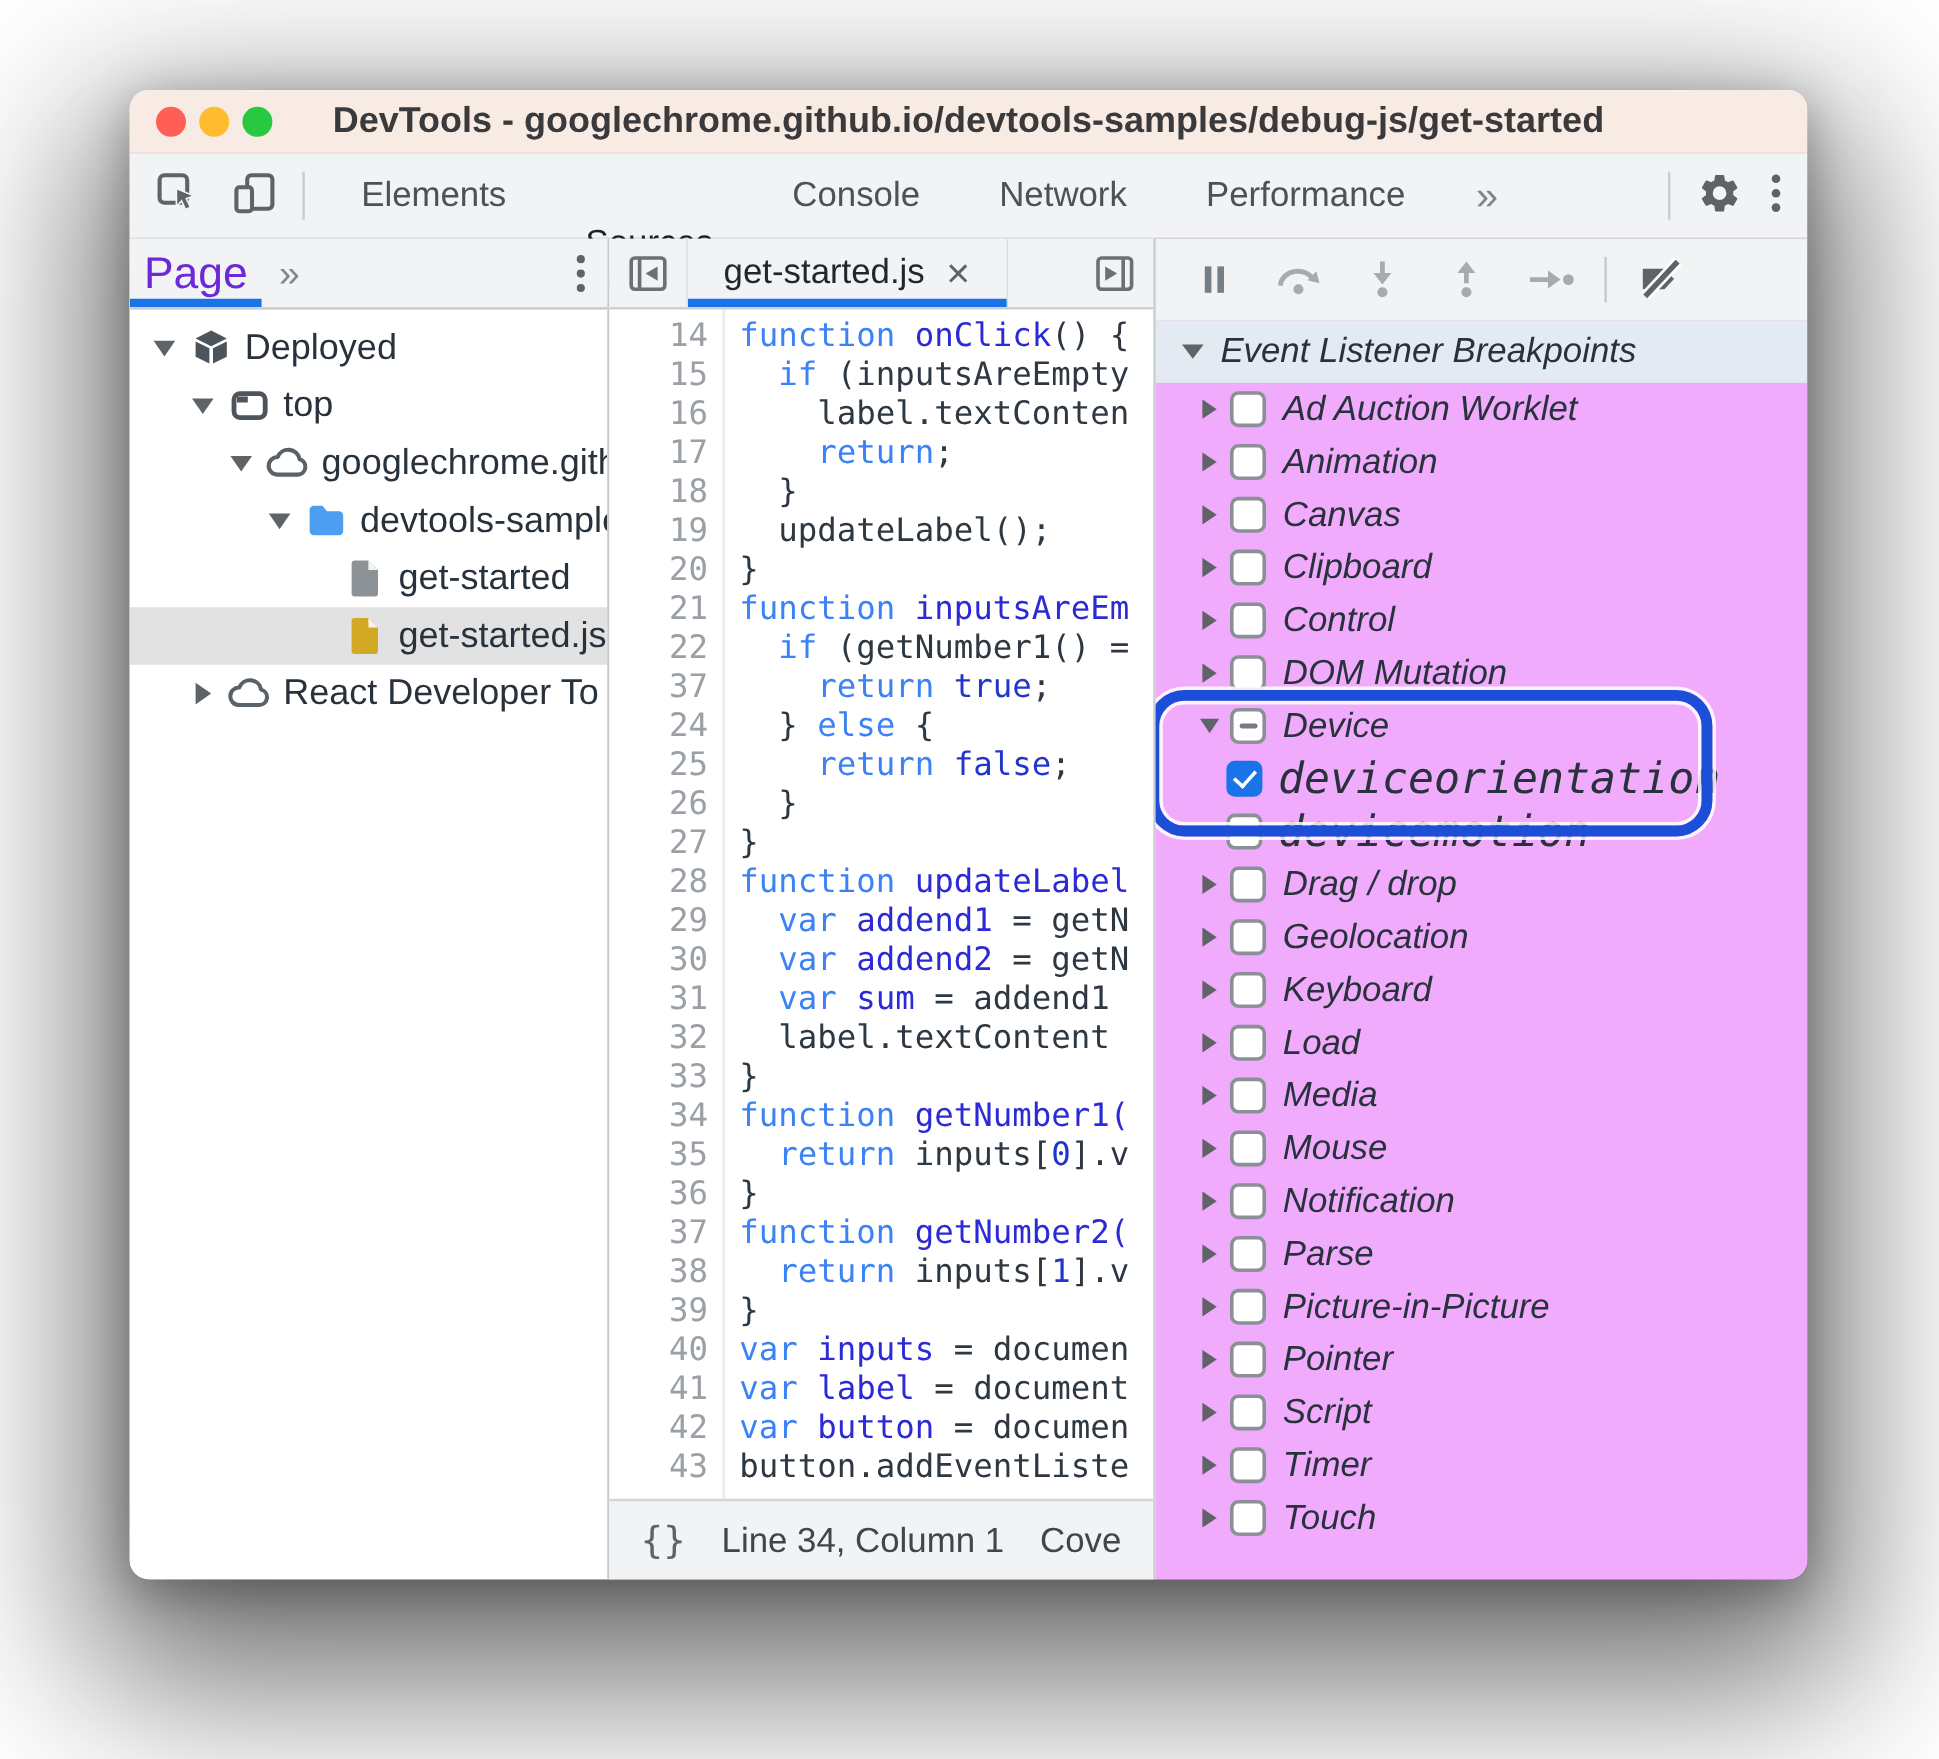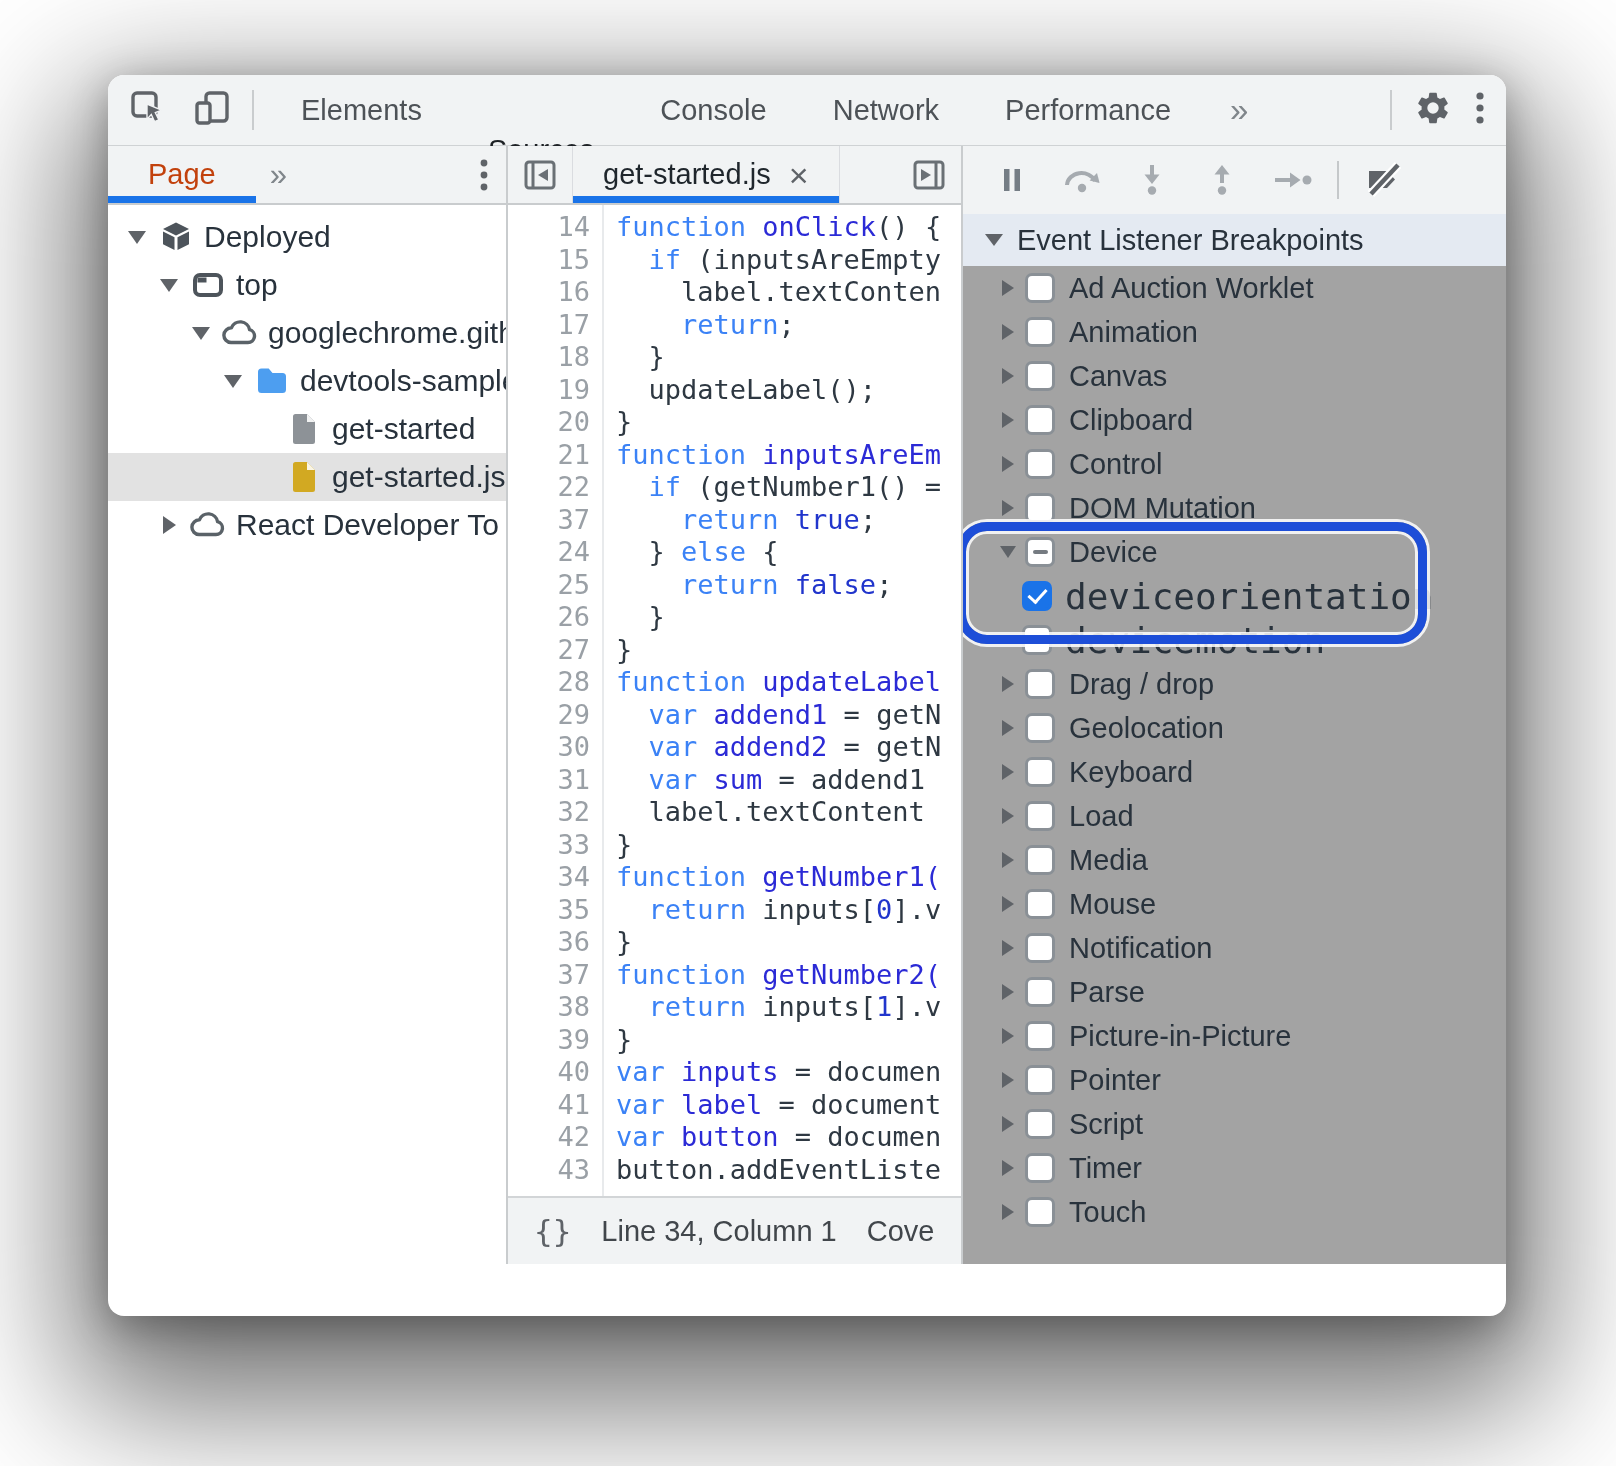--- a/index.html
+++ b/index.html
@@ -21,21 +21,21 @@
   .tabs{display:flex;height:100%;margin-left:14px;}
   .tab{padding:0 33px;display:flex;align-items:center;font-size:29px;color:#4d5257;height:100%;box-sizing:border-box;}
   .tab.active{color:#1d2125;box-shadow:inset 0 -7px 0 #1a73e8;margin-top:40px;}
   .more-glyph{font-size:33px;color:#80868b;padding:0 26px;display:flex;align-items:center;height:100%;}
   .mt-right{margin-left:auto;display:flex;align-items:center;gap:22px;padding-right:20px;height:100%;}
   
   .content{display:flex;height:1118px;}
   
   .sidebar{width:400px;border-right:2px solid #c9ccce;display:flex;flex-direction:column;box-sizing:border-box;background:#fff;}
   .sidebar-header{height:57px;background:#f1f3f4;border-bottom:2px solid #c9ccce;display:flex;align-items:center;flex:none;}
-  .sidebar-tab{height:100%;display:flex;align-items:center;padding:0 40px;font-size:29px;color:#c2410c;box-shadow:inset 0 -7px 0 #1a73e8;box-sizing:border-box;}
+  .sidebar-tab{height:100%;display:flex;align-items:center;padding:0 12px;font-size:37px;color:#6d28d9;box-shadow:inset 0 -7px 0 #1a73e8;box-sizing:border-box;}
   .sidebar-more{font-size:31px;color:#80868b;padding:0 14px;}
   .sidebar-kebab{margin-left:auto;margin-right:16px;display:flex;align-items:center;}
   .tree{flex:1;padding-top:8px;overflow:hidden;}
   .tree-row{height:48px;display:flex;align-items:center;white-space:nowrap;font-size:30px;color:#28323c;overflow:hidden;}
   .tree-row.selected{background:#e2e2e2;}
   .arrowbox{width:34px;flex:none;display:flex;justify-content:center;align-items:center;}
   .iconbox{width:44px;flex:none;display:flex;justify-content:center;align-items:center;}
   .tree-label{margin-left:6px;}
   .tri-r{width:0;height:0;border-top:9px solid transparent;border-bottom:9px solid transparent;border-left:13px solid #5f6368;}
   .tri-d{width:0;height:0;border-left:9px solid transparent;border-right:9px solid transparent;border-top:13px solid #5f6368;}
@@ -49,21 +49,21 @@
   .navbtn.right{margin-left:auto;}
   .code-wrap{flex:1;display:flex;overflow:hidden;background:#fff;font-family:"DejaVu Sans Mono",monospace;font-size:27px;line-height:32.5px;}
   .gutter{width:96px;flex:none;text-align:right;padding:6px 12px 0 0;color:#9aa0a6;border-right:2px solid #e8eaec;box-sizing:border-box;}
   .codecol{flex:1;padding:6px 0 0 12px;white-space:pre;overflow:hidden;}
   .gutter div,.codecol div{height:32.5px;}
   .k{color:#3b82f6;} .f{color:#2b2ad6;} .v{color:#2b2ad6;} .b{color:#2135cc;} .p{color:#2e3842;}
   .statusbar{height:66px;background:#f1f3f4;border-top:2px solid #d2d5d7;display:flex;align-items:center;gap:30px;padding-left:26px;
              font-size:29px;color:#41464b;flex:none;white-space:nowrap;overflow:hidden;}
   .brace{font-family:"DejaVu Sans Mono",monospace;color:#5f6368;font-size:31px;}
   
-  .debugger{flex:1;display:flex;flex-direction:column;background:#a3a3a3;overflow:hidden;}
+  .debugger{flex:1;display:flex;flex-direction:column;background:#f0abfc;overflow:hidden;font-style:italic;}
   .debug-toolbar{height:68px;background:#f1f3f4;display:flex;align-items:center;padding-left:14px;flex:none;}
   .dbtn{width:70px;height:100%;display:flex;align-items:center;justify-content:center;}
   .dsep{width:2px;height:38px;background:#c5c8ca;margin:0 10px;}
   .section-header{height:52px;background:#e4eaf2;display:flex;align-items:center;gap:14px;padding-left:16px;
                   font-size:29px;color:#28323c;flex:none;}
   .sh-tri{width:0;height:0;border-left:9px solid transparent;border-right:9px solid transparent;border-top:12px solid #5f6368;margin-left:6px;}
   .bp-list{flex:1;position:relative;overflow:hidden;}
   .bp-row{height:44px;display:flex;align-items:center;padding-left:28px;font-size:29px;color:#28323c;}
   .bp-row .arrowbox{width:34px;}
   .bp-row.leaf{padding-left:59px;}
@@ -79,20 +79,28 @@
         box-shadow:0 0 0 3px rgba(255,255,255,.85),inset 0 0 0 3px rgba(255,255,255,.85);pointer-events:none;}
   .bp-tri-r{width:0;height:0;border-top:8px solid transparent;border-bottom:8px solid transparent;border-left:12px solid #5f6368;}
   .bp-tri-d{width:0;height:0;border-left:8px solid transparent;border-right:8px solid transparent;border-top:12px solid #5f6368;}
 </style>
 </head>
 <body>
 
 <div class="canvas">
   <div class="window">
 
+    <div class="titlebar">
+      <div class="lights">
+        <div class="light red"></div>
+        <div class="light yellow"></div>
+        <div class="light green"></div>
+      </div>
+      <div class="title">DevTools - googlechrome.github.io/devtools-samples/debug-js/get-started</div>
+    </div>
 
     <div class="main-toolbar">
       <div class="mt-icons">
         <span id="ic-inspect"><svg width="40" height="40" viewBox="0 0 40 40">
               <rect x="5" y="5" width="23" height="23" rx="4" fill="none" stroke="#5f6368" stroke-width="3.4"></rect>
               <path d="M19 16l14.5 6.2-6.2 2.4 3.5 7.2-4.2 1.9-3.3-7.2-4.3 4.7z" fill="#5f6368" stroke="#f1f3f4" stroke-width="1.4"></path>
             </svg></span>
         <span id="ic-device"><svg width="40" height="40" viewBox="0 0 40 40">
               <rect x="14" y="5" width="21" height="28" rx="3.5" fill="none" stroke="#5f6368" stroke-width="3.4"></rect>
               <rect x="5" y="15" width="13" height="20" rx="2.5" fill="#f1f3f4" stroke="#5f6368" stroke-width="3.4"></rect>

